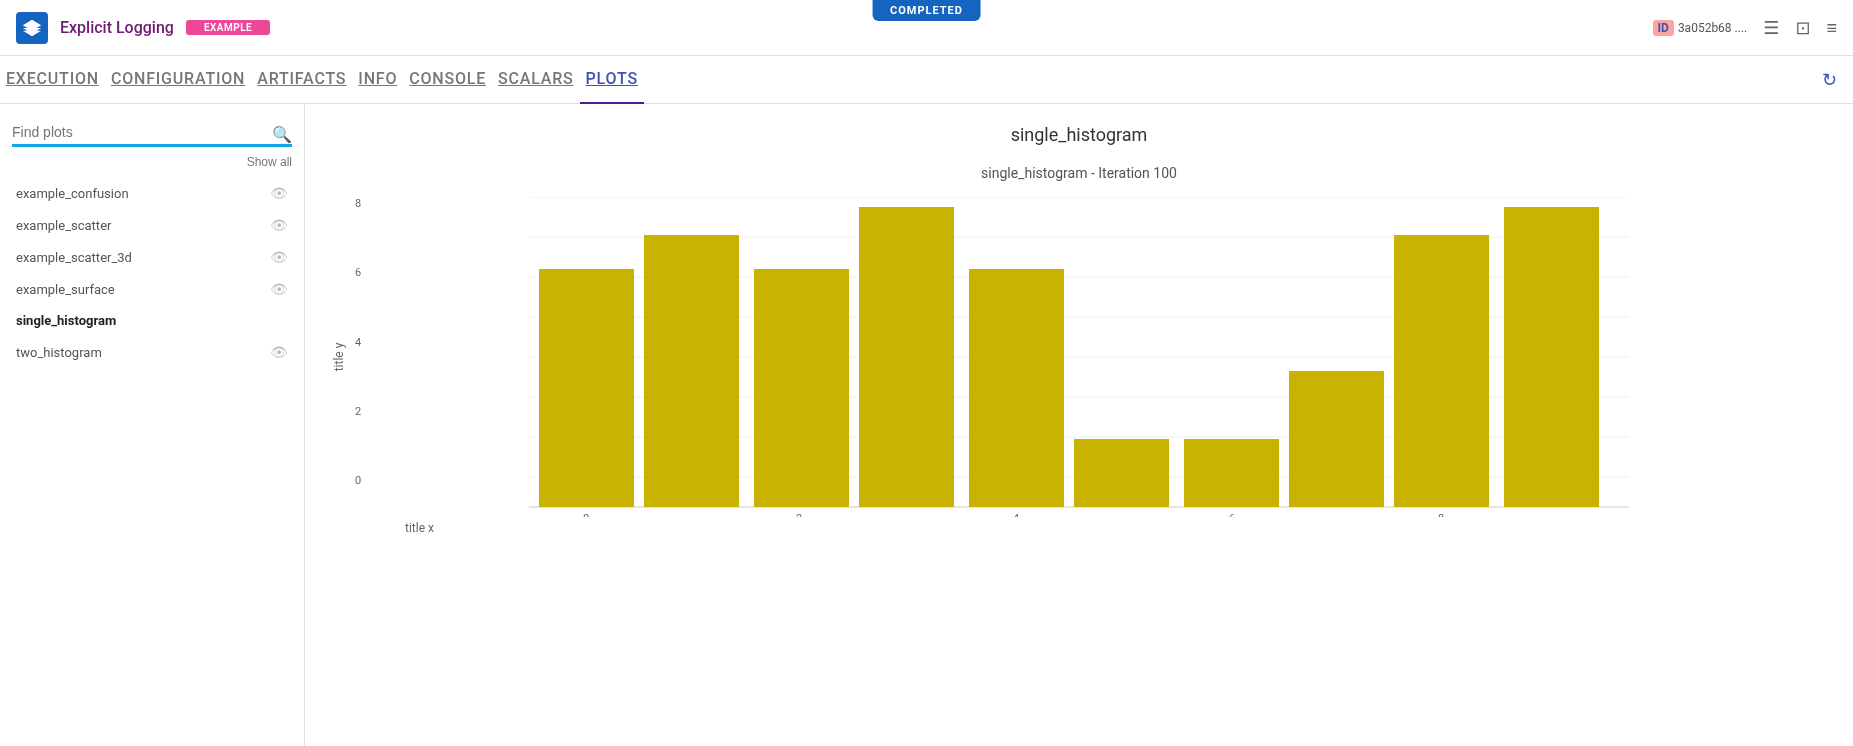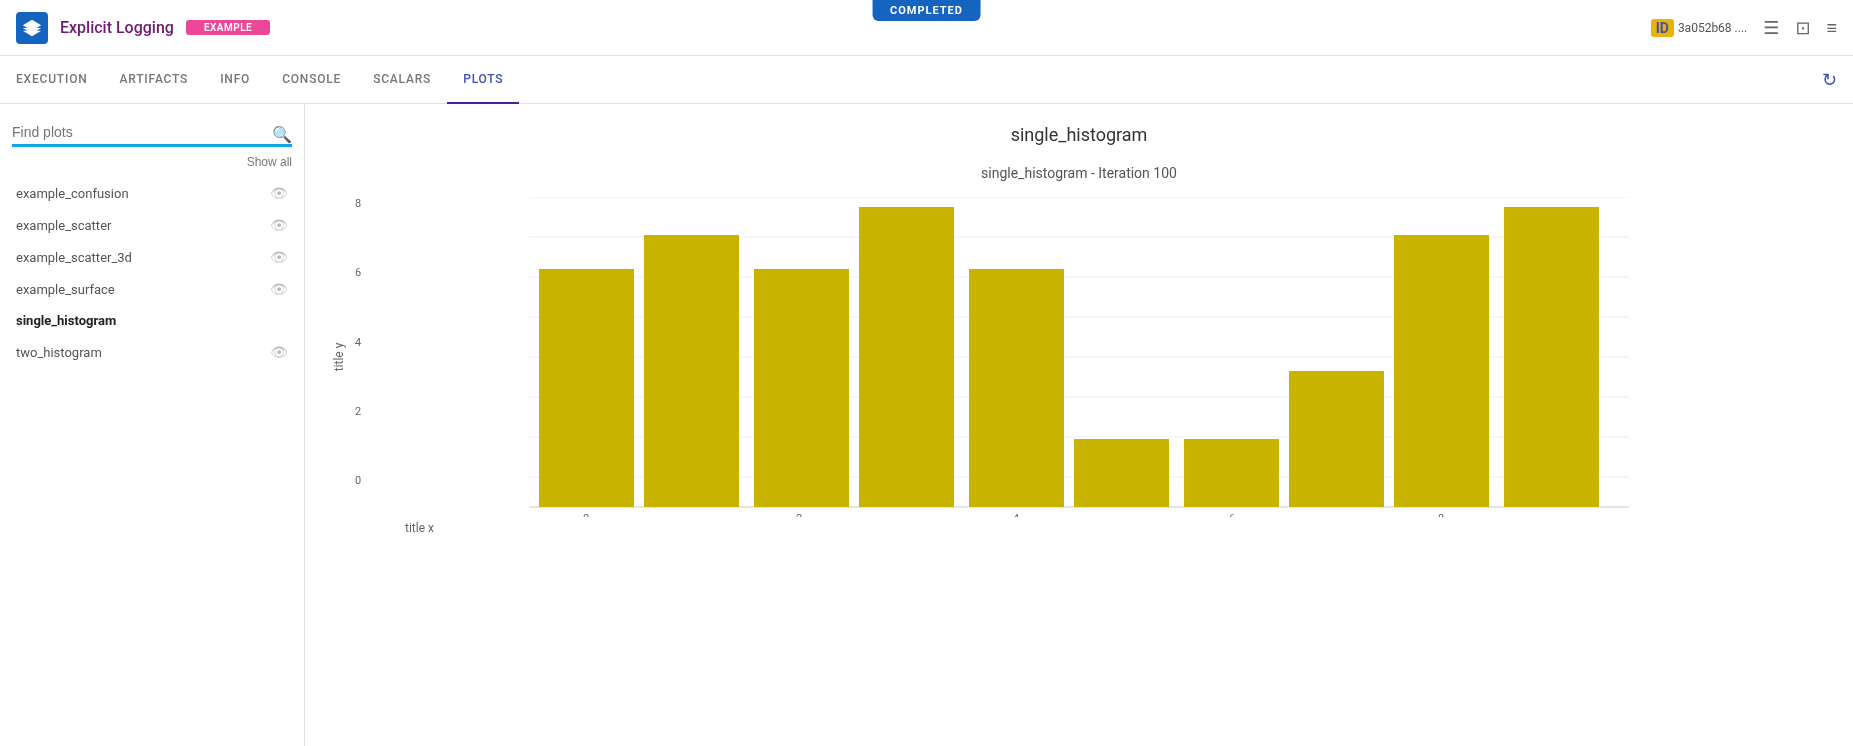--- a/index.html
+++ b/index.html
@@ -63,54 +63,55 @@
       gap: 16px;
     }
     .id-badge {
       display: flex;
       align-items: center;
       gap: 4px;
       font-size: 12px;
       color: #555;
     }
     .id-label {
-      background: #eab308;
+      background: #fca5a5;
       color: #3f51b5;
-      font-size: 14px;
+      font-size: 12px;
       padding: 1px 5px;
       border-radius: 3px;
       font-weight: 700;
     }
     .top-bar-icon {
       color: #666;
       cursor: pointer;
       font-size: 18px;
     }
 
     
     .nav-tabs {
       display: flex;
       align-items: center;
       justify-content: center;
       border-bottom: 1px solid #e0e0e0;
       height: 48px;
       gap: 0;
     }
     .nav-tab {
-      padding: 0 16px;
+      padding: 0 6px;
       height: 48px;
       display: flex;
       align-items: center;
-      font-size: 12px;
+      font-size: 16px;
       font-weight: 500;
       color: #777;
       cursor: pointer;
       letter-spacing: 0.8px;
       border-bottom: 2px solid transparent;
       text-transform: uppercase;
+      text-decoration: underline;
     }
     .nav-tab.active {
       color: #3f51b5;
       border-bottom: 2px solid #4c1d95;
     }
     .nav-right {
       margin-left: auto;
       padding-right: 16px;
     }
     .refresh-icon {
@@ -247,20 +248,21 @@
       <span>3a052b68 ....</span>
     </div>
     <span class="top-bar-icon">☰</span>
     <span class="top-bar-icon">⊡</span>
     <span class="top-bar-icon">≡</span>
   </div>
 </div>
 
 <div class="nav-tabs">
   <div class="nav-tab">EXECUTION</div>
+  <div class="nav-tab">CONFIGURATION</div>
   <div class="nav-tab">ARTIFACTS</div>
   <div class="nav-tab">INFO</div>
   <div class="nav-tab">CONSOLE</div>
   <div class="nav-tab">SCALARS</div>
   <div class="nav-tab active">PLOTS</div>
   <div class="nav-right">
     <span class="refresh-icon">↻</span>
   </div>
 </div>
 

